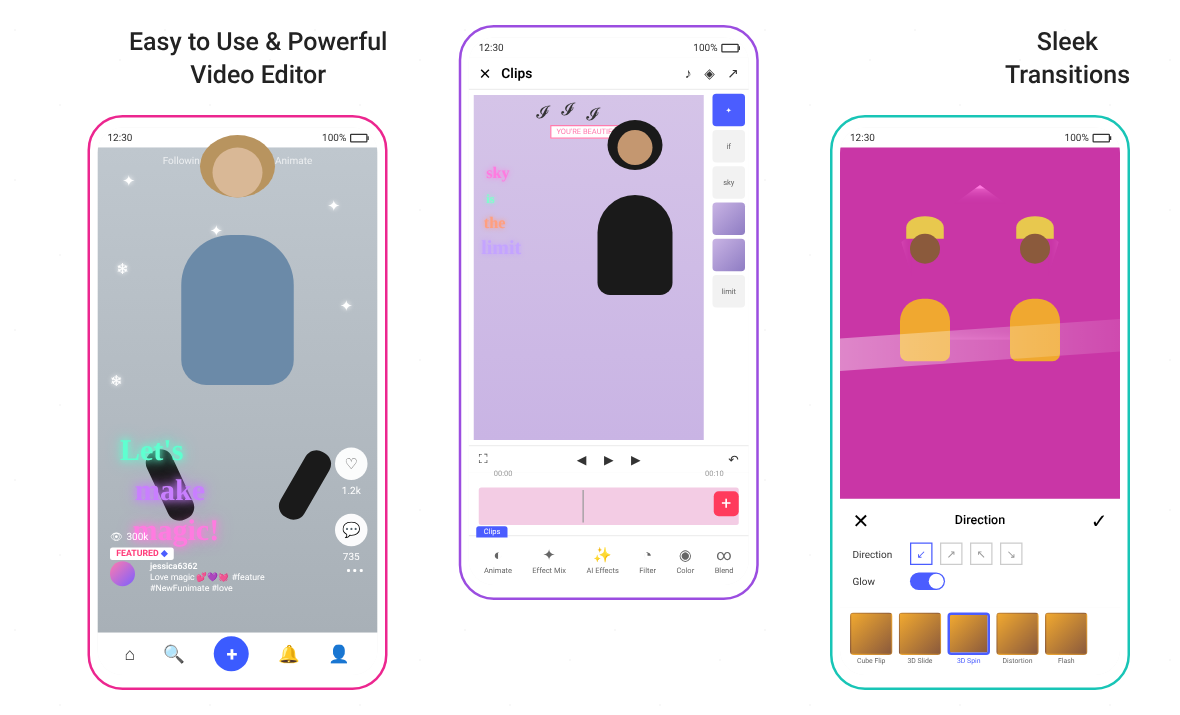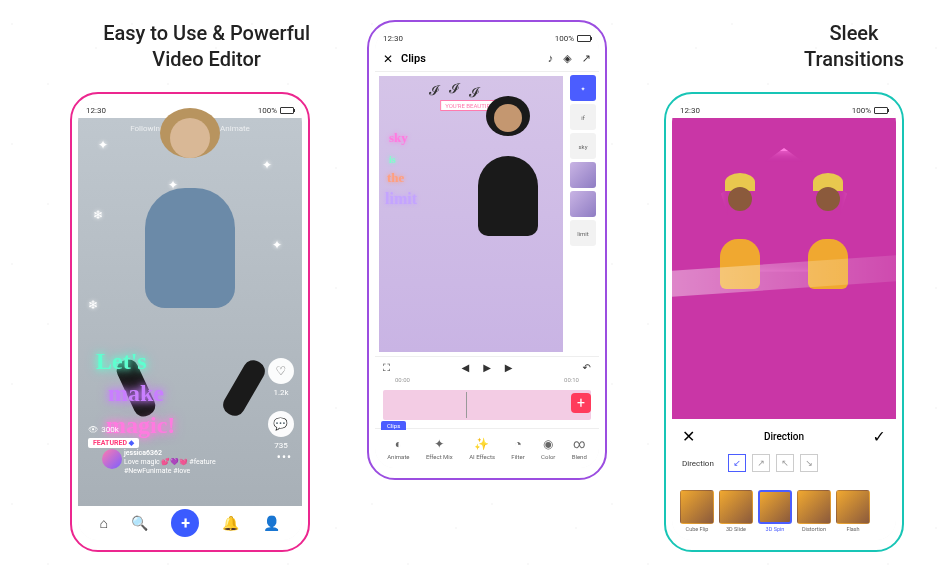--- a/index.html
+++ b/index.html
@@ -32,21 +32,21 @@
 .sparkle{position:absolute;color:#fff;font-size:12px;text-shadow:0 0 4px #fff}
 .neon-text{position:absolute;font-family:cursive;font-size:24px;font-weight:bold;text-shadow:0 0 6px currentColor,0 0 12px currentColor}
 .neon-1{top:230px;left:18px;color:#5fffd0}
 .neon-2{top:262px;left:30px;color:#c97fff}
 .neon-3{top:294px;left:28px;color:#ff7be0}
 .feed-side{position:absolute;right:8px;top:240px;display:flex;flex-direction:column;gap:14px;align-items:center}
 .side-btn{width:26px;height:26px;background:rgba(255,255,255,0.95);border-radius:50%;display:flex;align-items:center;justify-content:center;font-size:12px;color:#666}
 .side-count{font-size:8px;color:#fff;margin-top:-10px}
 .views{position:absolute;bottom:72px;left:10px;color:#fff;font-size:8px;display:flex;align-items:center;gap:3px}
 .featured-tag{position:absolute;bottom:58px;left:10px;background:#fff;color:#ff3b7a;font-size:7px;font-weight:700;padding:1px 5px;border-radius:2px}
-.feed-user{position:absolute;bottom:30px;left:24px;display:flex;align-items:flex-start;gap:2px}
+.feed-user{position:absolute;bottom:30px;left:10px;display:flex;align-items:flex-start;gap:12px}
 .avatar{width:20px;height:20px;border-radius:50%;background:linear-gradient(135deg,#ff7bae,#7b5fff)}
 .user-text{font-size:7px;color:#fff;line-height:1.3}
 .user-text .handle{font-weight:600}
 .more{position:absolute;bottom:42px;right:10px;color:#fff;font-size:12px;letter-spacing:1px}
 .feed-nav{background:#fff;height:34px;display:flex;align-items:center;justify-content:space-around;padding:0 10px}
 .nav-icon{font-size:14px;color:#333}
 .nav-plus{width:28px;height:28px;background:#3b5bff;border-radius:50%;color:#fff;display:flex;align-items:center;justify-content:center;font-size:16px;font-weight:bold}
 
 
 .editor-top{background:#fff;height:26px;display:flex;align-items:center;padding:0 8px;gap:8px;border-bottom:1px solid #eee}
@@ -308,20 +308,24 @@
             <span class="trans-title">Direction</span>
             <span>✓</span>
           </div>
           <div class="trans-row">
             <span class="trans-row-label">Direction</span>
             <div class="shape-opt sel">↙</div>
             <div class="shape-opt">↗</div>
             <div class="shape-opt">↖</div>
             <div class="shape-opt">↘</div>
           </div>
+          <div class="trans-row">
+            <span class="trans-row-label">Glow</span>
+            <div class="toggle"></div>
+          </div>
         </div>
         <div class="trans-thumbs">
           <div class="tthumb">
                 <div class="tthumb-img"></div>
                 <span class="tthumb-label">Cube Flip</span>
               </div>
           <div class="tthumb">
                 <div class="tthumb-img"></div>
                 <span class="tthumb-label">3D Slide</span>
               </div>

